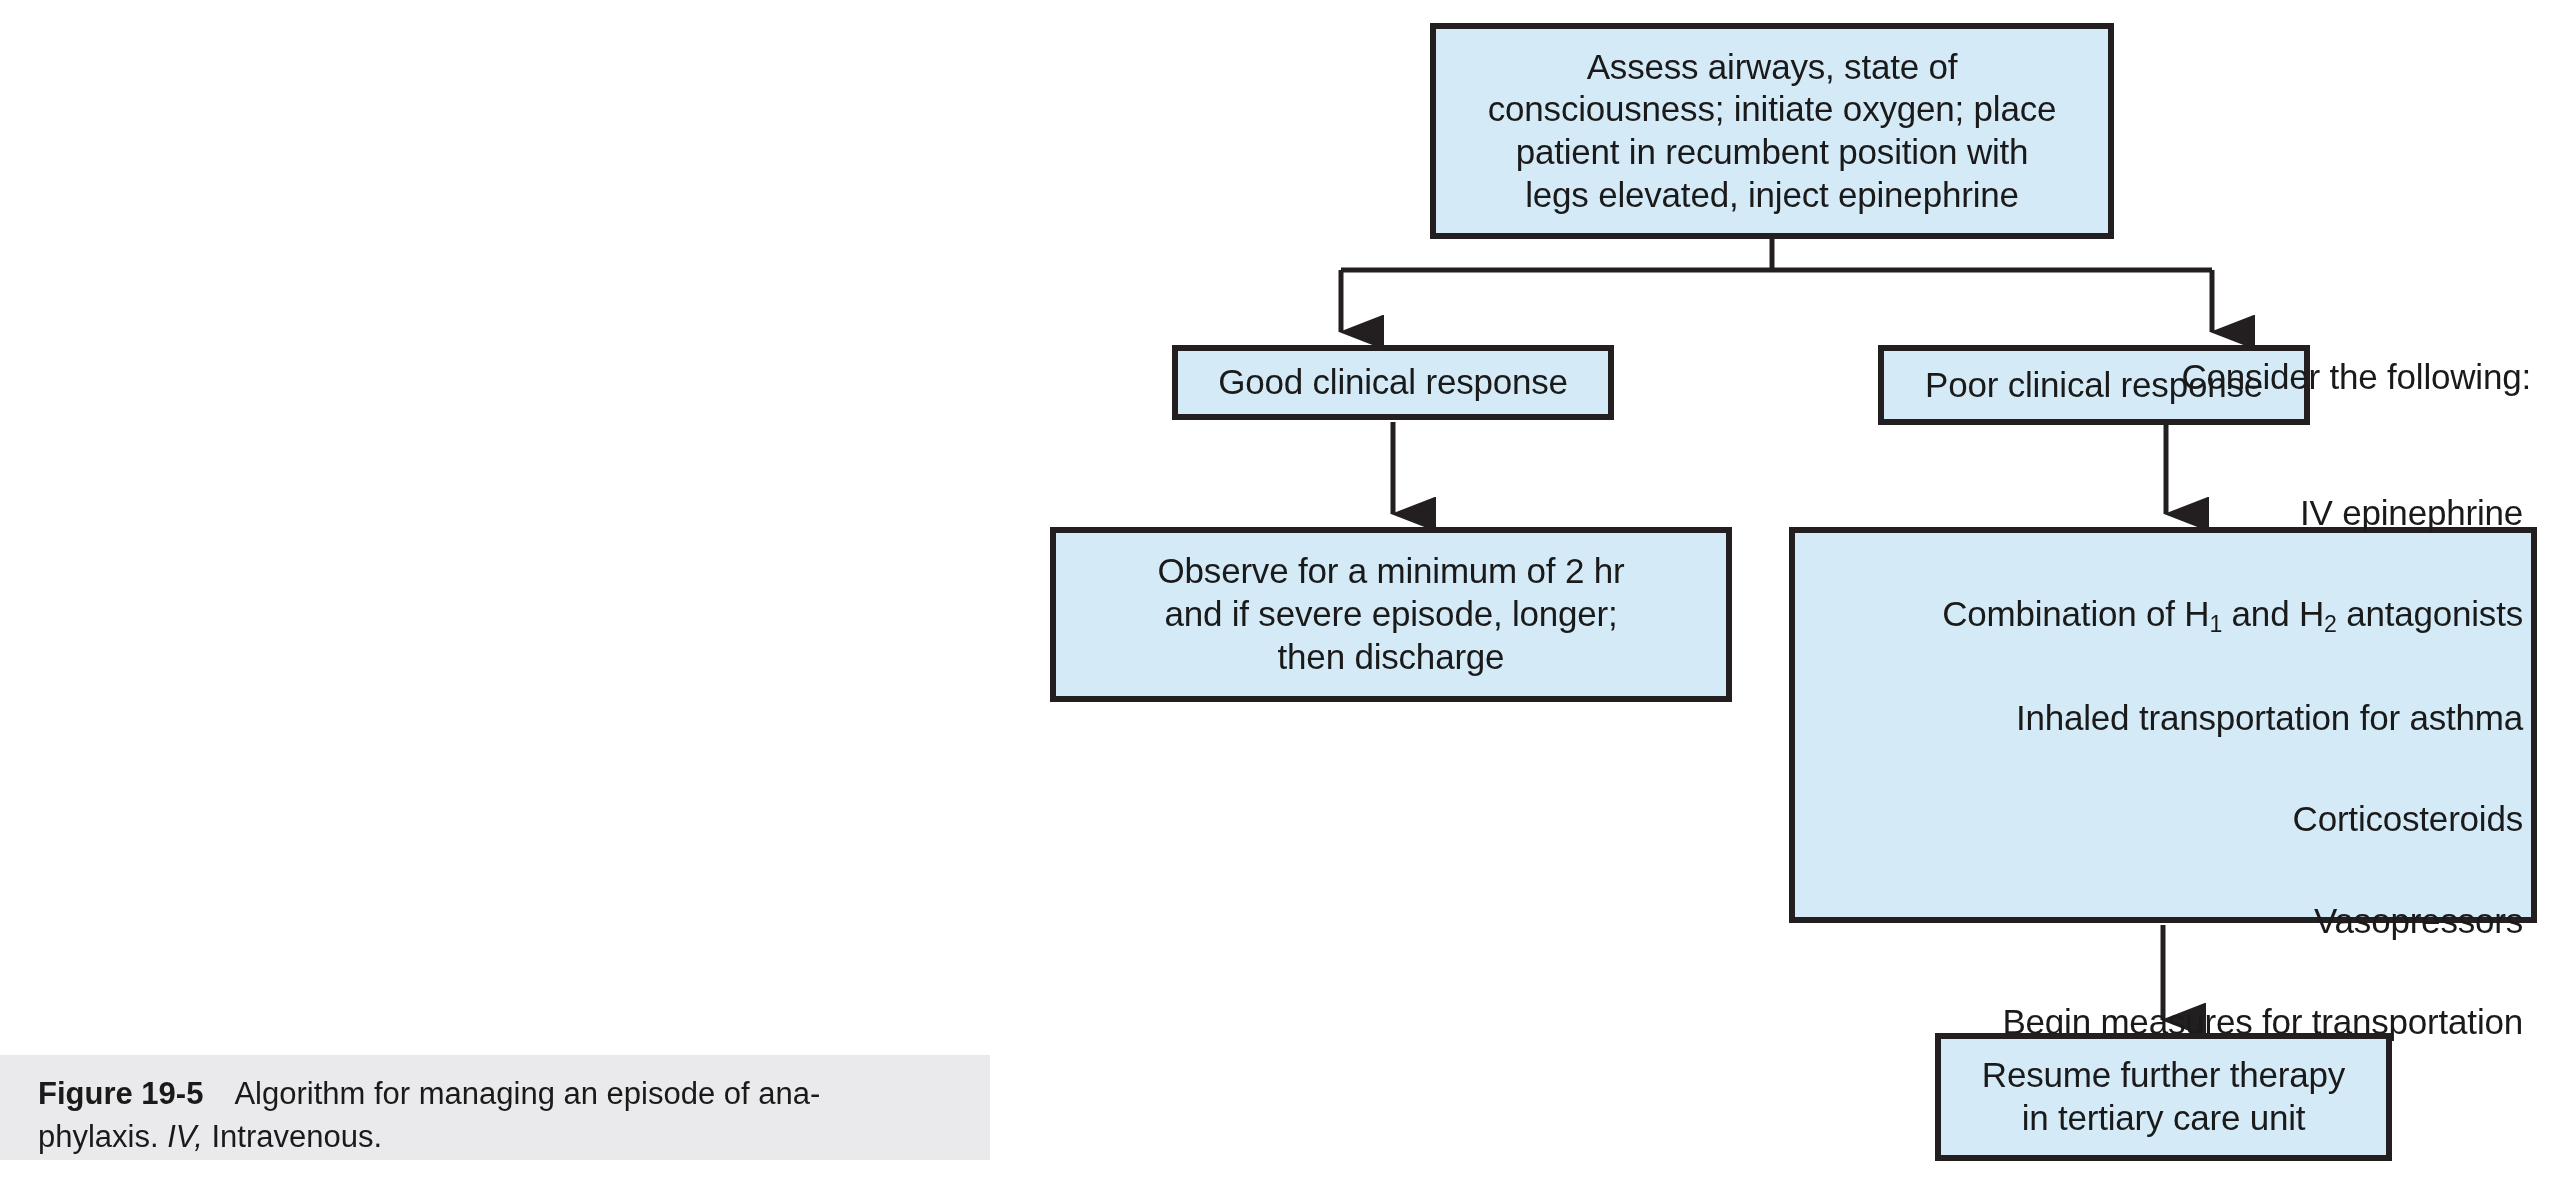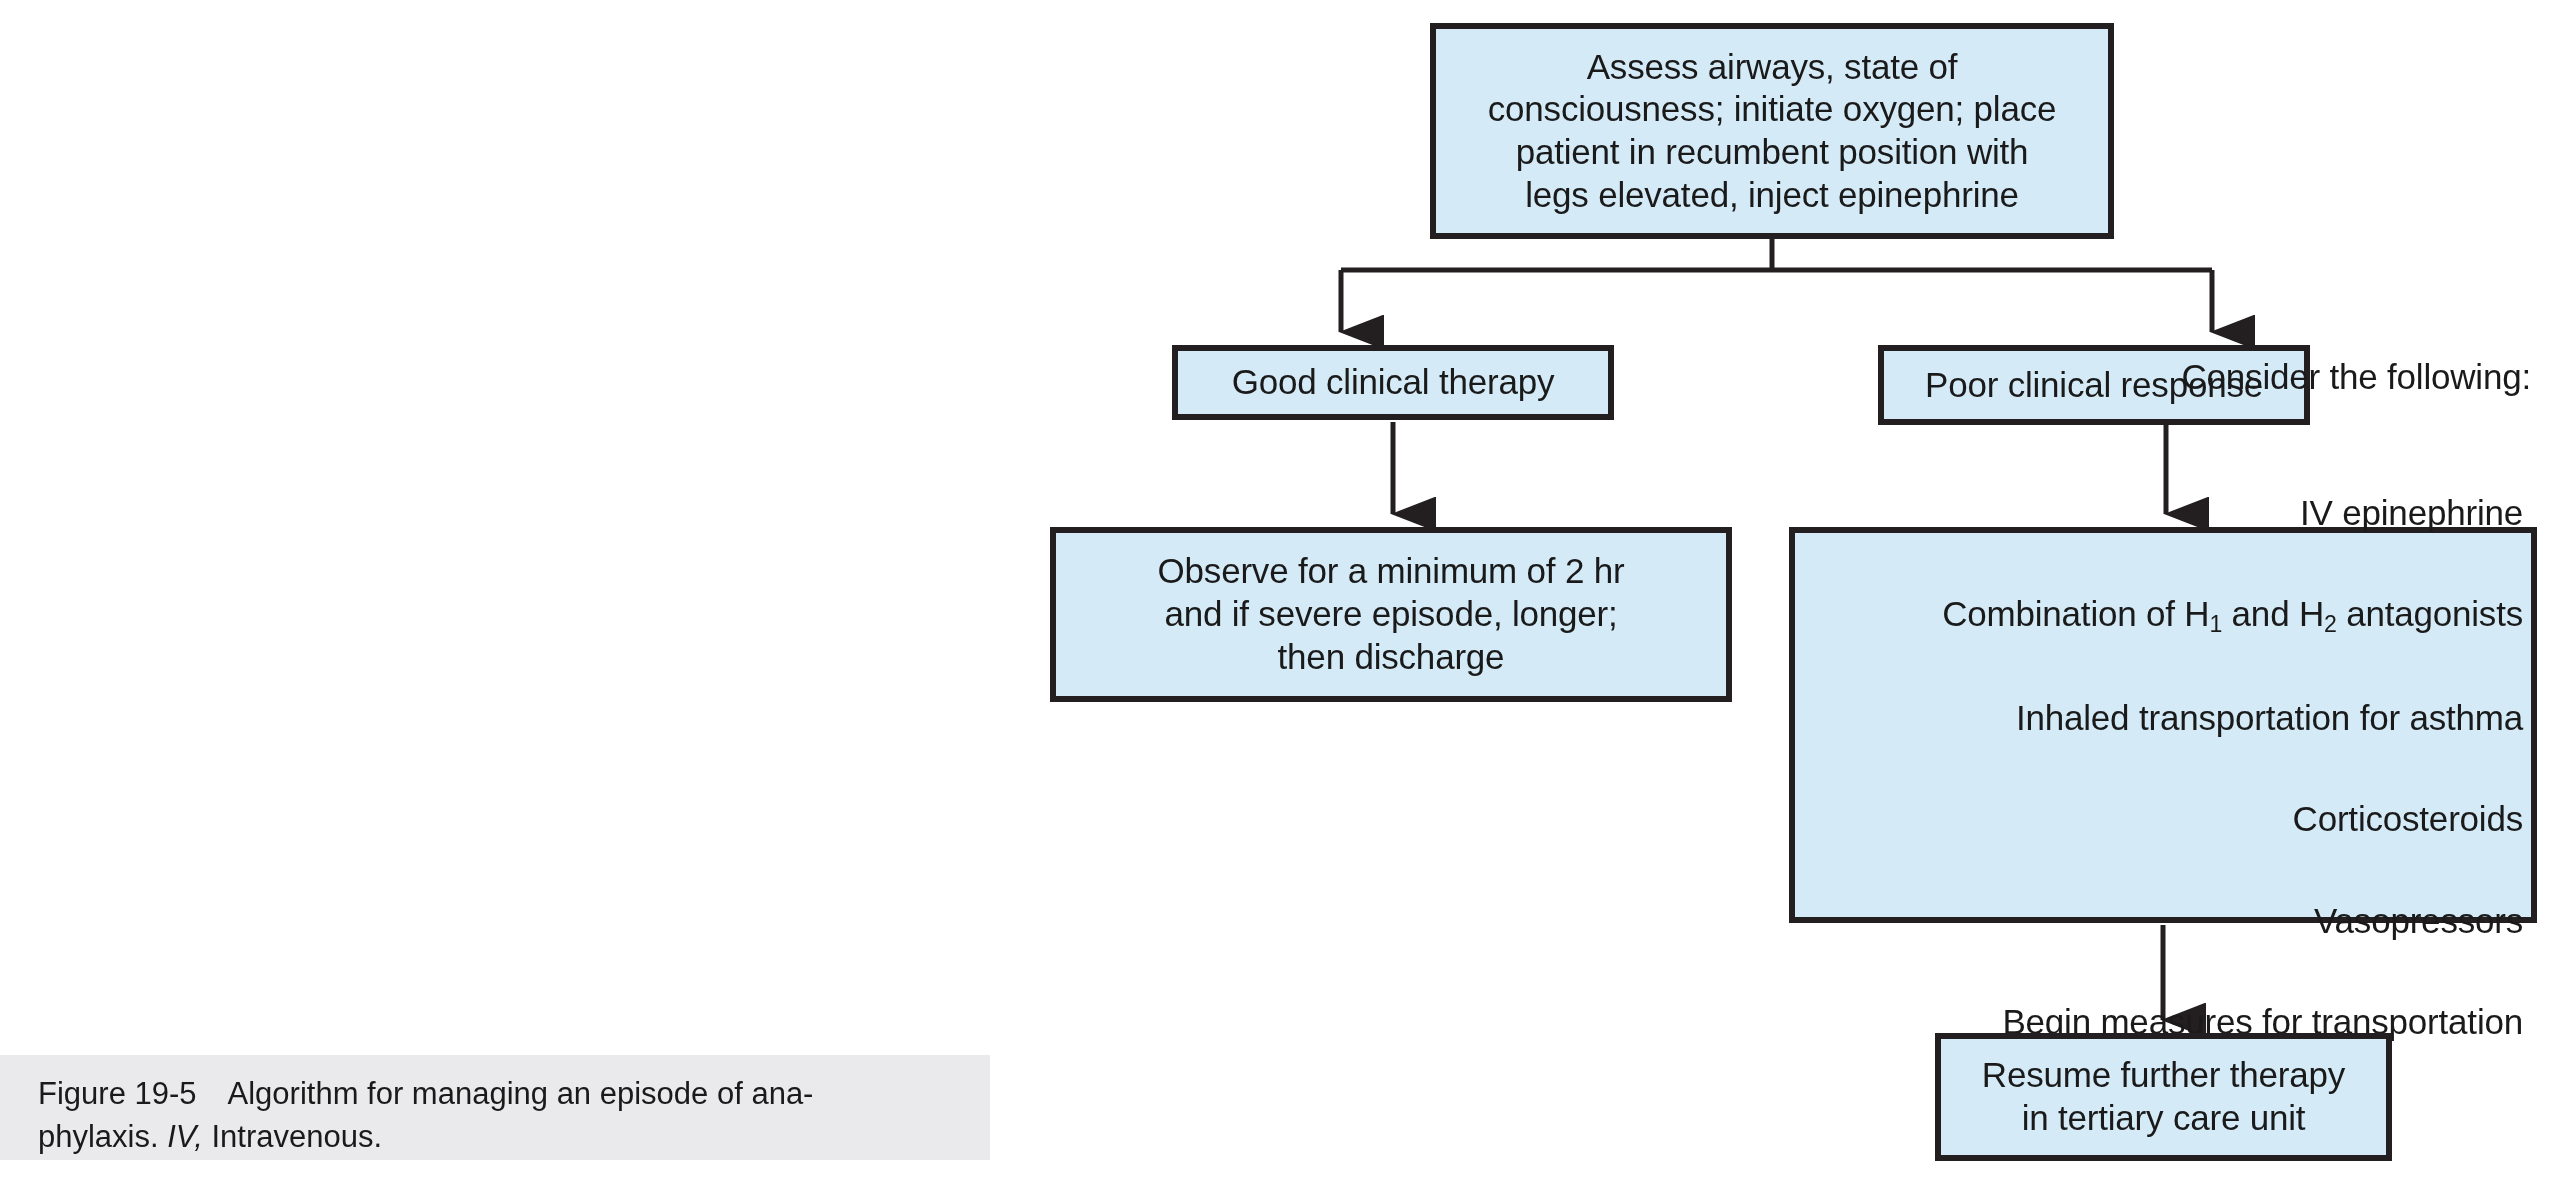--- a/index.html
+++ b/index.html
@@ -73,21 +73,21 @@
     height: 105px;
     background: #eaeaec;
     box-sizing: border-box;
     padding: 18px 0 0 38px;
     font-family: "Liberation Sans", sans-serif;
     font-size: 31px;
     line-height: 1.38;
     color: #1a1a1a;
     z-index: 2;
   }
-  #caption .fig-label { font-weight: normal; margin-top: 12px; }
+  #caption .fig-label { font-weight: bold; margin-top: 12px; }
   #caption .abbrev { font-style: italic; }
 </style>
 </head>
 <body>
 
 <div id="canvas">
 
   <svg id="wires" viewBox="0 0 2559 1197" width="2559" height="1197" xmlns="http://www.w3.org/2000/svg">
     <defs>
       <marker id="arrowhead" markerWidth="7" markerHeight="9" refX="3.5" refY="8.6" orient="auto" markerUnits="strokeWidth">
@@ -109,21 +109,21 @@
     <path d="M2166,422 L2166,514" stroke="#231f20" stroke-width="5" fill="none" marker-end="url(#arrowhead)"></path>
 
     <path d="M2163,925 L2163,1020" stroke="#231f20" stroke-width="5" fill="none" marker-end="url(#arrowhead)"></path>
   </svg>
 
   <div class="node" id="node-assess">Assess airways, state of
 consciousness; initiate oxygen; place
 patient in recumbent position with
 legs elevated, inject epinephrine</div>
 
-  <div class="node" id="node-good">Good clinical therapy</div>
+  <div class="node" id="node-good">Good clinical response</div>
 
   <div class="node" id="node-poor">Poor clinical response</div>
 
   <div class="node" id="node-observe">Observe for a minimum of 2 hr
 and if severe episode, longer;
 then discharge</div>
 
   <div class="node left-align" id="node-consider">
     <div class="consider-body">
       <p class="consider-head">Consider the following:</p>

